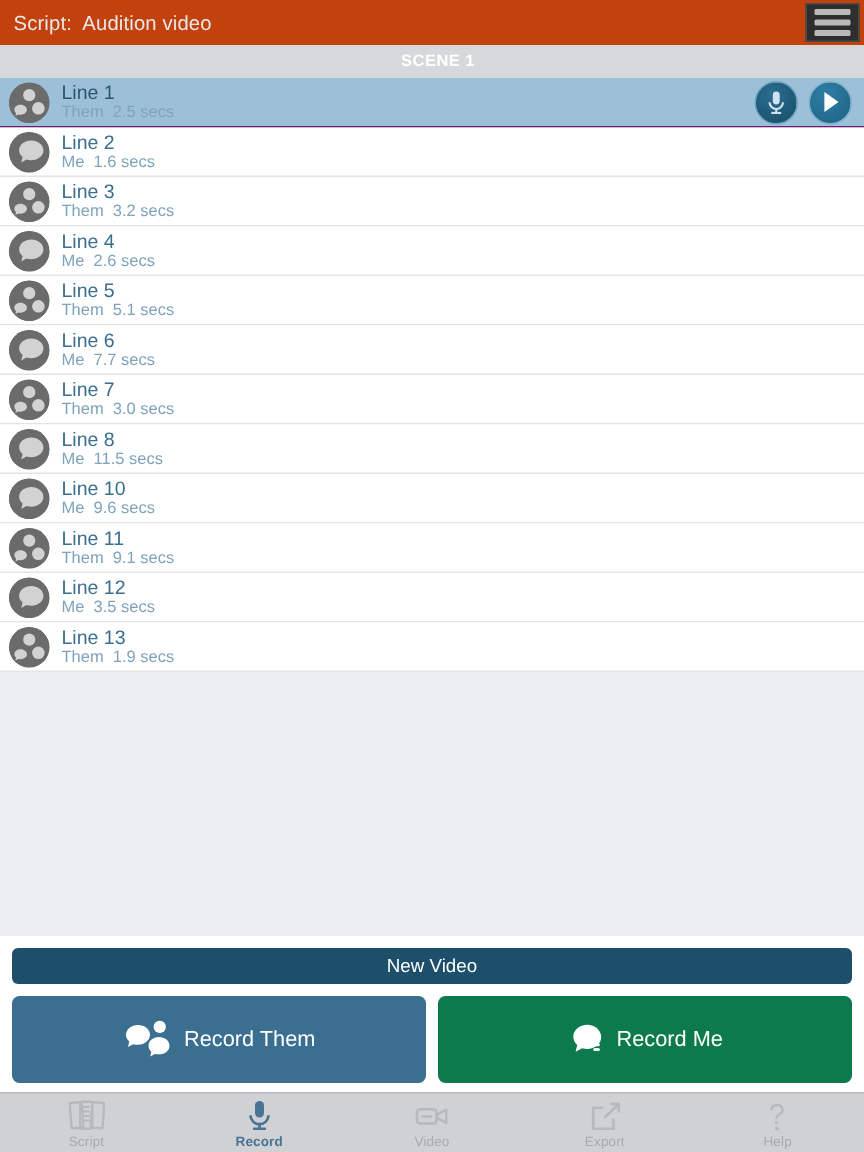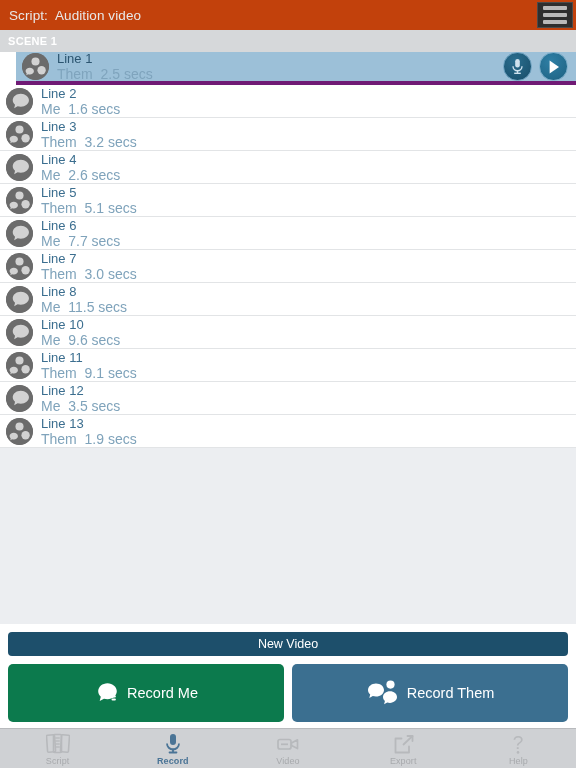--- a/index.html
+++ b/index.html
@@ -44,20 +44,21 @@
     display: block; width: 24px; height: 4px;
     background: #b9b9b9; border-radius: 1px;
   }
 
   
   .scene-header {
     height: 22px; flex: 0 0 22px;
     background: #d6d8da;
     display: flex; align-items: center;
     padding-left: 8px;
+    justify-content: center;
   }
   .scene-header-label {
     color: #ffffff;
     font-size: 11px;
     font-weight: 600;
     letter-spacing: .3px;
   }
 
   
   .list-area {
@@ -73,22 +74,21 @@
     height: 33px;
     display: flex; align-items: center;
     background: #ffffff;
     border-bottom: 1px solid #e2e4e6;
     padding-left: 6px;
     position: relative;
     cursor: pointer;
   }
   .row.selected {
     background: #9cc0d8;
-    border-bottom: 4px solid #701a75;
-    margin-left: 16px;
+    border-bottom: 1px solid #701a75;
   }
   .avatar {
     width: 27px; height: 27px;
     flex: 0 0 27px;
     border-radius: 50%;
     background: #6b6b6b;
     position: relative;
     overflow: hidden;
   }
   .avatar svg { display: block; width: 27px; height: 27px; }
@@ -98,21 +98,21 @@
     justify-content: center;
     line-height: 1;
   }
   .row-title {
     font-size: 13px;
     color: #3b6e8f;
     margin-bottom: 2px;
   }
   .row.selected .row-title { color: #2c5570; }
   .row-sub {
-    font-size: 14px;
+    font-size: 11px;
     color: #7fa3bb;
     white-space: pre;
   }
   .row.selected .row-sub { color: #7fa4bd; }
 
   .row-actions {
     position: absolute; right: 8px; top: 0; bottom: 0;
     display: flex; align-items: center; gap: 7px;
   }
   .circle-btn {
@@ -378,40 +378,40 @@
             <div class="row-sub">Them  1.9 secs</div>
           </div>
         </div>
       </div>
   </div>
 
   <div class="actions">
     <div class="btn-newscene">New Video</div>
     <div class="btn-row">
 
+      <div class="big-btn them">
+        <span>
+          <svg width="34" height="26" viewBox="0 0 34 26">
+            <path fill="#ffffff" d="M10 3.4C5.6 3.4 2 6.3 2 9.9c0 1.7.8 3.3 2.2 4.5l-.9 3.6 3.5-1.9c1 .3 2 .4 3.2.4 4.4 0 8-2.9 8-6.6S14.4 3.4 10 3.4z"></path>
+            <circle cx="24.5" cy="4.6" r="4.1" fill="#ffffff"></circle>
+            <path fill="#ffffff" d="M24 11.3c-3.9 0-7 2.6-7 5.8 0 1.5.7 2.9 1.9 4l-.8 3.2 3.1-1.7c.9.2 1.8.3 2.8.3 3.9 0 7-2.6 7-5.8s-3.1-5.8-7-5.8z"></path>
+          </svg>
+        </span>
+        <span>Record Them</span>
+      </div>
+
       <div class="big-btn me">
         <span>
           <svg width="26" height="24" viewBox="0 0 26 24">
             <path fill="#ffffff" d="M13.5 2.2c-5.1 0-9.3 3.6-9.3 8 0 2.1 1 4.1 2.6 5.5l-1.1 4.4 4.3-2.3c1.1.3 2.3.5 3.5.5 5.1 0 9.3-3.6 9.3-8s-4.2-8.1-9.3-8.1z"></path>
             <rect x="17.5" y="14.5" width="4.4" height="2" rx="1" fill="#ffffff"></rect>
             <rect x="17.5" y="17.6" width="4.4" height="2" rx="1" fill="#ffffff"></rect>
           </svg>
         </span>
         <span>Record Me</span>
-      </div>
-
-      <div class="big-btn them">
-        <span>
-          <svg width="34" height="26" viewBox="0 0 34 26">
-            <path fill="#ffffff" d="M10 3.4C5.6 3.4 2 6.3 2 9.9c0 1.7.8 3.3 2.2 4.5l-.9 3.6 3.5-1.9c1 .3 2 .4 3.2.4 4.4 0 8-2.9 8-6.6S14.4 3.4 10 3.4z"></path>
-            <circle cx="24.5" cy="4.6" r="4.1" fill="#ffffff"></circle>
-            <path fill="#ffffff" d="M24 11.3c-3.9 0-7 2.6-7 5.8 0 1.5.7 2.9 1.9 4l-.8 3.2 3.1-1.7c.9.2 1.8.3 2.8.3 3.9 0 7-2.6 7-5.8s-3.1-5.8-7-5.8z"></path>
-          </svg>
-        </span>
-        <span>Record Them</span>
       </div>
 
     </div>
   </div>
 
   <div class="tabbar" id="tabbar">
       <div class="tab">
         <div class="tab-icon">
           <svg width="24" height="22" viewBox="0 0 24 22">
             <rect x="1" y="2" width="8" height="17" rx="1" fill="none" stroke="#b7b9bc" stroke-width="1.6" transform="rotate(-4 5 10)"></rect>

